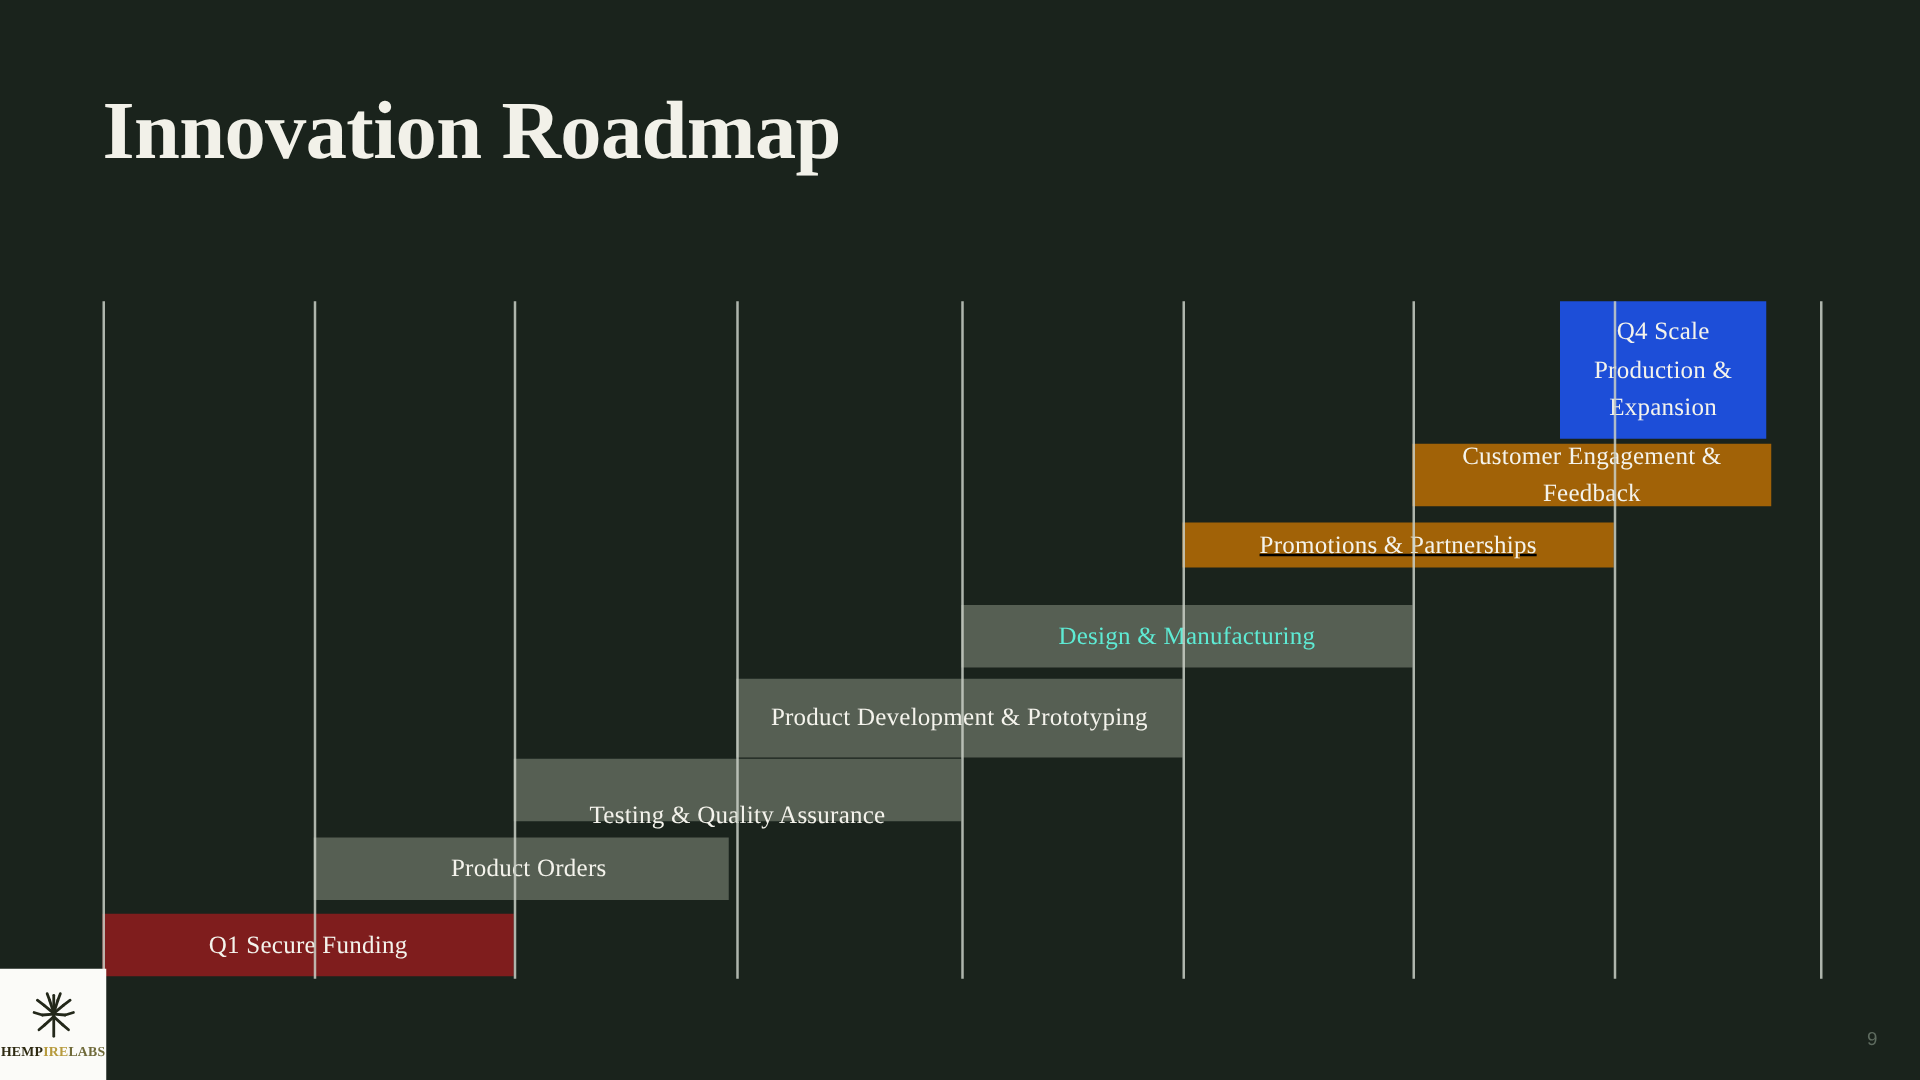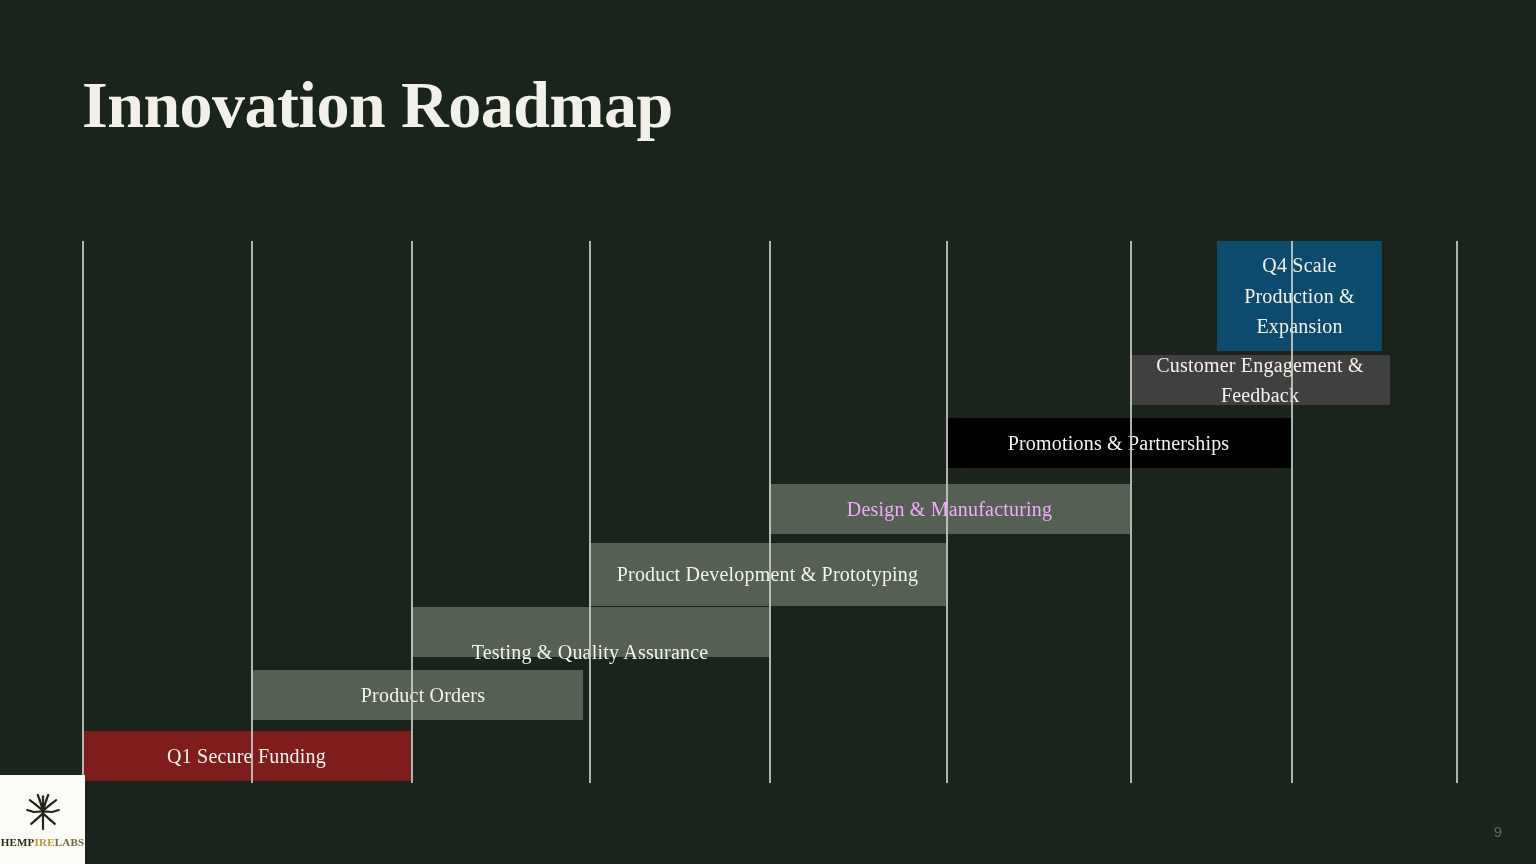--- a/index.html
+++ b/index.html
@@ -134,39 +134,39 @@
 <body>
 
 <div class="slide">
 
   <div class="header">
     <div class="title">Innovation Roadmap</div>
   </div>
 
   <div class="chart">
     <div class="barlayer" id="bar-layer">
-        <div class="bar tall" style="left: 1217px; width: 165px; top: 241px; height: 110px; background: #0c4a6e;">
+        <div class="bar tall" style="left: 1248px; width: 165px; top: 241px; height: 110px; background: #1d4ed8;">
           <div class="bar-label" style="color: rgb(244, 243, 236);">
             <div>Q4 Scale</div>
             <div>Production &amp;</div>
             <div>Expansion</div>
           </div>
         </div>
-        <div class="bar" style="left: 1130px; width: 260px; top: 355px; height: 50px; background: #404040;">
+        <div class="bar" style="left: 1130px; width: 287px; top: 355px; height: 50px; background: #a16207;">
           <div class="bar-label" style="color: rgb(244, 243, 236);">
             <div>Customer Engagement &amp; Feedback</div>
           </div>
         </div>
-        <div class="bar" style="left: 946px; width: 345px; top: 418px; height: 50px; background: #000000;">
+        <div class="bar" style="left: 946px; width: 345px; top: 418px; height: 36px; background: #a16207; text-decoration: underline;">
           <div class="bar-label" style="color: rgb(244, 243, 236);">
             <div>Promotions &amp; Partnerships</div>
           </div>
         </div>
         <div class="bar" style="left: 769px; width: 361px; top: 484px; height: 50px; background: rgb(86, 95, 83);">
-          <div class="bar-label" style="color: #f0abfc;">
+          <div class="bar-label" style="color: #5eead4;">
             <div>Design &amp; Manufacturing</div>
           </div>
         </div>
         <div class="bar" style="left: 589px; width: 357px; top: 543px; height: 63px; background: rgb(86, 95, 83);">
           <div class="bar-label" style="color: rgb(244, 243, 236);">
             <div>Product Development &amp; Prototyping</div>
           </div>
         </div>
         <div class="bar" style="left: 411px; width: 358px; top: 607px; height: 50px; background: rgb(86, 95, 83);">
           <div class="bar-label" style="color: rgb(244, 243, 236); margin-top: 40px;">

